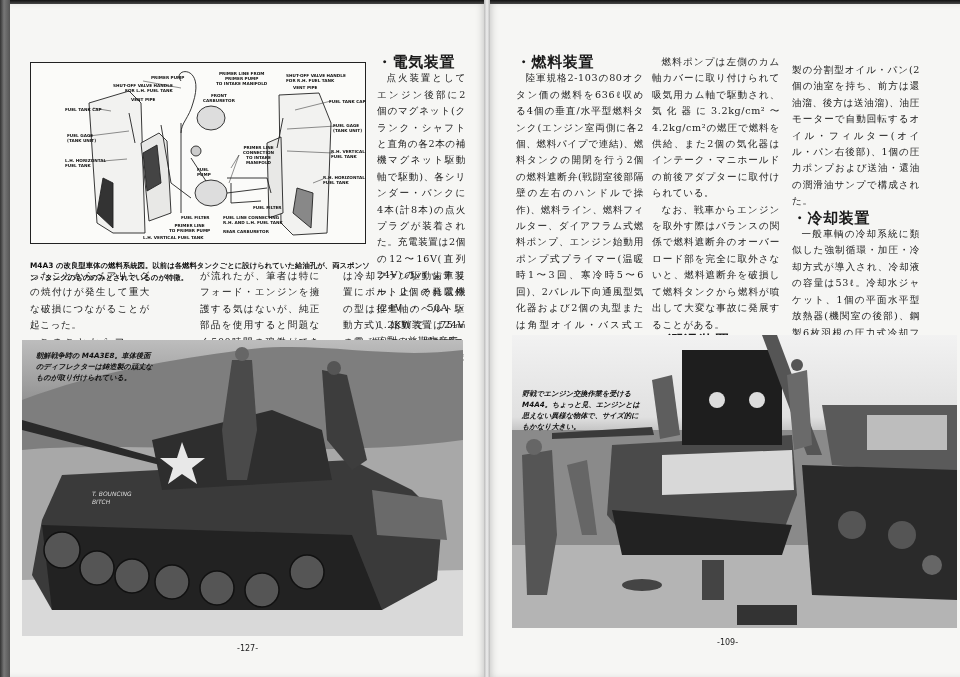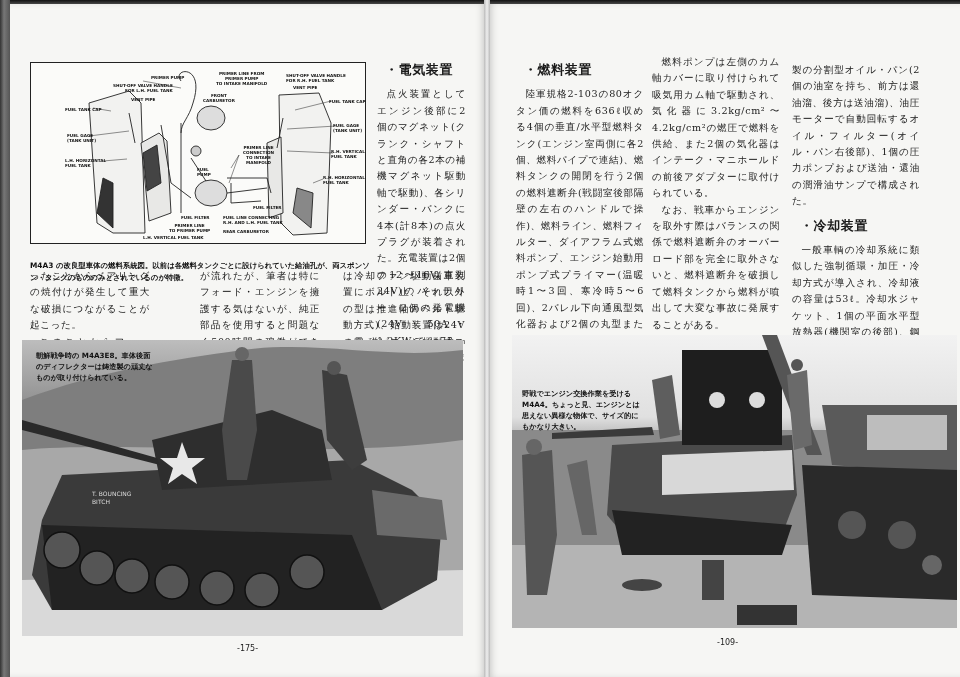--- a/index.html
+++ b/index.html
@@ -7,30 +7,30 @@
   .spread{position:absolute;left:0;top:0;width:960px;height:677px;}
   .page{position:absolute;top:4px;background:#f6f6f4;height:673px;}
   .page.left{left:8px;width:478px;box-shadow:inset -6px 0 8px -4px rgba(0,0,0,0.25);}
   .page.right{left:488px;width:472px;box-shadow:inset 6px 0 8px -4px rgba(0,0,0,0.25);}
   .binding-left{position:absolute;left:0;top:0;width:10px;height:677px;background:linear-gradient(90deg,#333,#777 40%,#555);}
   .gutter{position:absolute;left:484px;top:0;width:6px;height:677px;background:linear-gradient(90deg,#bbb,#eee,#bbb);}
   .topedge{position:absolute;left:0;top:0;width:960px;height:5px;background:linear-gradient(180deg,#111,#555);}
 
   .col{position:absolute;font-size:9.6px;line-height:16.4px;letter-spacing:0.6px;text-align:justify;}
   .col p{margin:0;text-indent:1em;}
-  .col .head{font-family:"DejaVu Sans",sans-serif;font-weight:bold;font-size:13px;margin:8px;text-indent:0;}
+  .col .head{font-family:"DejaVu Sans",sans-serif;font-weight:bold;font-size:15px;margin:0;text-indent:0;}
   .pageno{position:absolute;font-family:"DejaVu Sans",sans-serif;font-size:8px;color:#222;}
 
   .diagram{position:absolute;left:30px;top:62px;width:334px;height:180px;border:1.5px solid #222;background:#fbfbf9;}
   .diagram svg{position:absolute;left:0;top:0;}
   .dlabel{position:absolute;font-family:"DejaVu Sans",sans-serif;font-size:4.2px;line-height:5px;font-weight:bold;color:#111;text-transform:uppercase;white-space:pre;}
 
   .caption{position:absolute;font-family:"DejaVu Sans",sans-serif;font-weight:bold;font-size:7.4px;line-height:11.5px;color:#111;margin-top:16px;}
 
-  .photo{position:absolute;overflow:hidden;}
+  .photo{position:absolute;overflow:hidden;font-style:italic;}
   .photo.korea{left:22px;top:340px;width:441px;height:296px;background:linear-gradient(180deg,#bdbdbd 0%,#8a8a8a 25%,#9c9c9c 40%,#b0b0b0 60%,#d8d8d8 100%);}
   .photo.field{left:512px;top:335px;width:445px;height:293px;background:linear-gradient(180deg,#f2f2f2 0%,#e0e0e0 28%,#7a7a7a 45%,#9a9a9a 70%,#c8c8c8 100%);}
   .photo .cap{position:absolute;font-family:"DejaVu Sans",sans-serif;font-weight:bold;font-size:7.2px;line-height:11px;color:#111;}
 </style>
 </head>
 <body>
 
 <div class="spread">
   <div class="topedge"></div>
 
@@ -166,21 +166,21 @@
       <path d="M210 20 L230 20 L235 90 L225 140 L205 140 L200 90 Z" fill="#4a4a4a"></path>
       <circle cx="220" cy="14" r="7" fill="#666"></circle>
       <path d="M300 30 L325 35 L345 120 L330 130 L305 100 Z" fill="#3d3d3d"></path>
       <circle cx="312" cy="28" r="7" fill="#555"></circle>
       <path d="M350 150 L420 160 L425 200 L355 195 Z" fill="#6a6a6a"></path>
     </svg>
     <div class="cap" style="left:14px;top:10px;width:118px;">朝鮮戦争時の M4A3E8。車体後面のディフレクターは鋳造製の頑丈なものが取り付けられている。</div>
     <div style="position:absolute;left:70px;top:150px;font-family:'DejaVu Sans',sans-serif;font-size:6px;color:#ddd;width:40px;line-height:8px;">T. BOUNCING BITCH</div>
   </div>
 
-  <div class="pageno" style="left:237px;top:644px;">-175-</div>
+  <div class="pageno" style="left:237px;top:644px;">-127-</div>
 
   <div class="page right"></div>
   <div class="gutter"></div>
 
   <div class="col" style="left:516px;top:54px;width:128px;">
     <p class="head">・燃料装置</p>
     <p>陸軍規格2-103の80オクタン価の燃料を636ℓ収める4個の垂直/水平型燃料タンク(エンジン室両側に各2個、燃料パイプで連結)、燃料タンクの開閉を行う2個の燃料遮断弁(戦闘室後部隔壁の左右のハンドルで操作)、燃料ライン、燃料フィルター、ダイアフラム式燃料ポンプ、エンジン始動用ポンプ式プライマー(温暖時1〜3回、寒冷時5〜6回)、2バレル下向通風型気化器および2個の丸型または角型オイル・バス式エア・クリーナー(エンジン室の隔壁の両側に各1個)で構成される。</p>
     <p>燃料フィルターには円板式と円筒式ディスク・エレメント/金属フィラー・ボールの2種があるが、円板式は両側の垂直燃料タンクの</p>
   </div>
 

